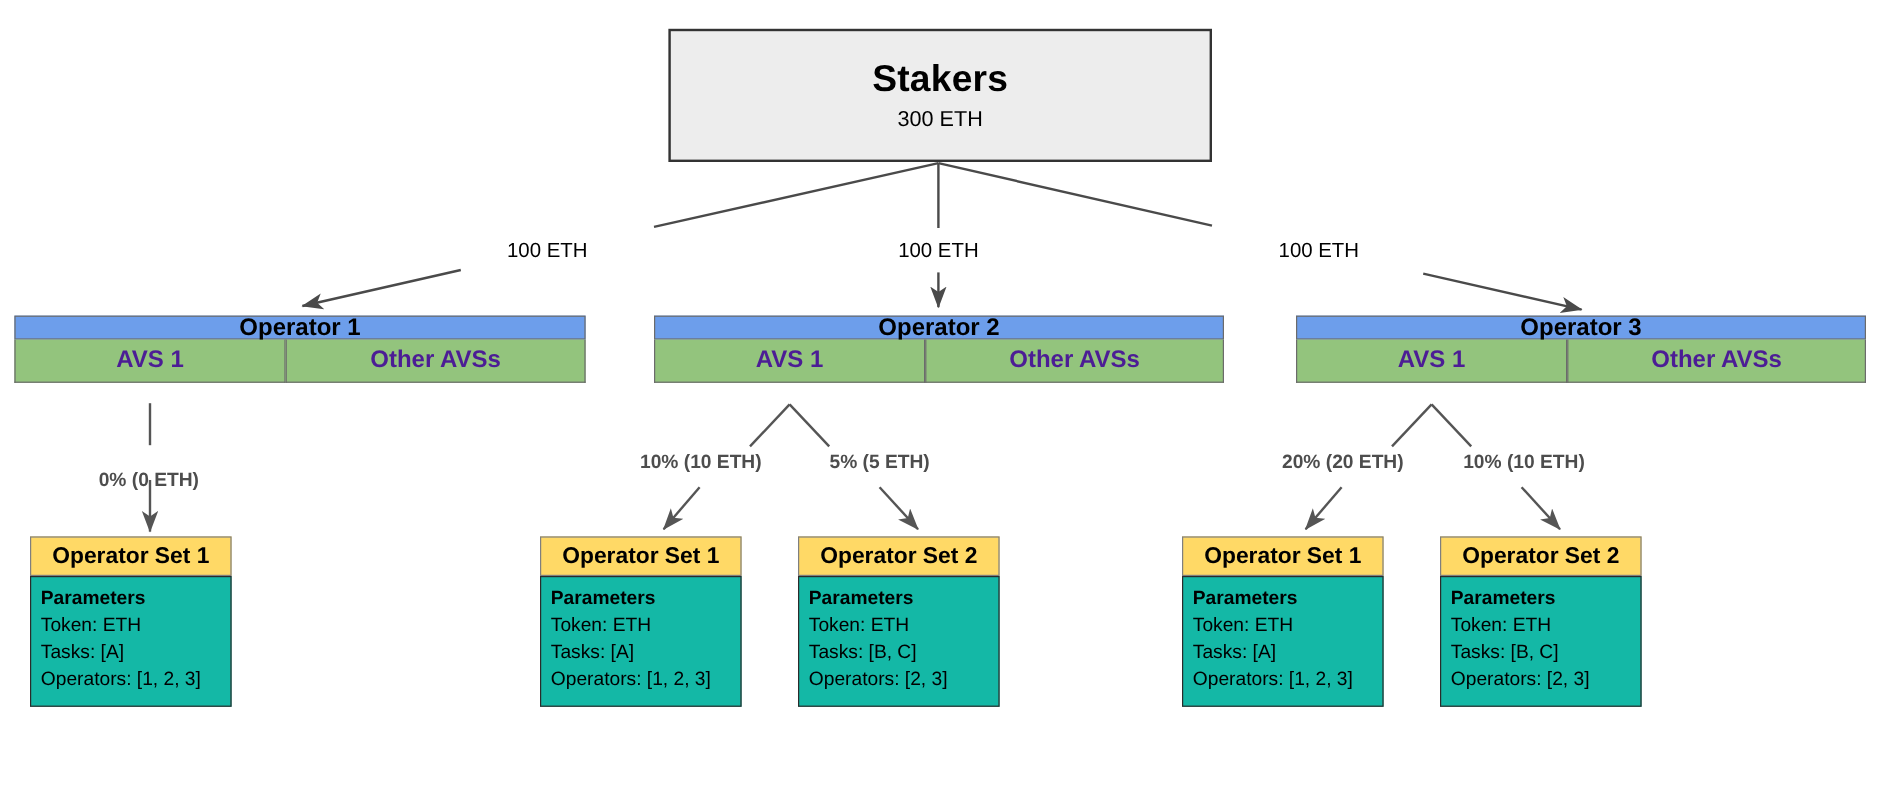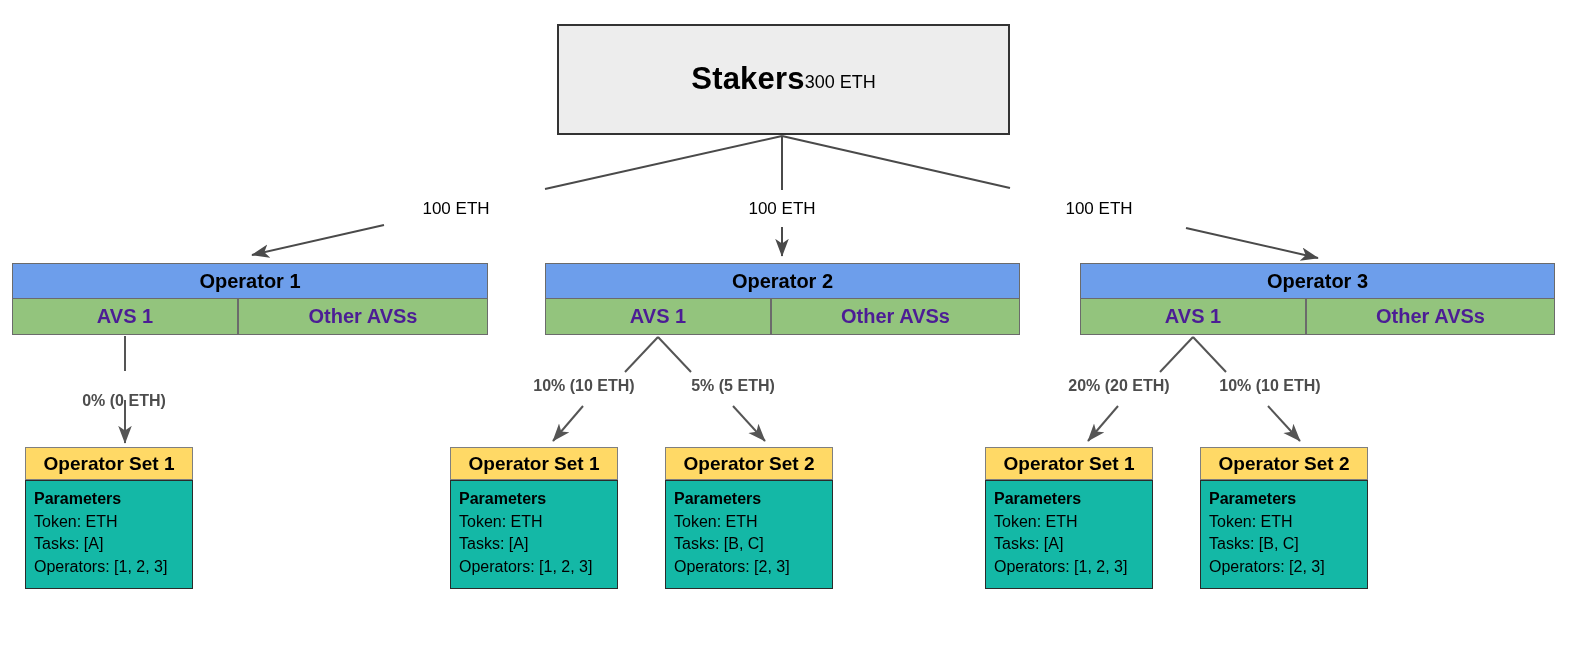--- a/index.html
+++ b/index.html
@@ -6,29 +6,29 @@
   body{width:1572px;height:655px;position:relative;overflow:hidden;
        font-family:"Liberation Sans","DejaVu Sans",sans-serif;
        -webkit-font-smoothing:antialiased;}
   #canvas{position:absolute;inset:0;width:1572px;height:655px;}
   svg.edges{position:absolute;left:0;top:0;width:1572px;height:655px;pointer-events:none;}
 
   
   .stakers{
     position:absolute;left:557px;top:24px;width:453px;height:111px;
     background:#EDEDED;border:2px solid #333333;box-sizing:border-box;
-    display:flex;flex-direction:row;align-items:center;justify-content:center;
+    display:flex;flex-direction:column;align-items:center;justify-content:center;
   }
   .stakers-title{font-size:31px;font-weight:bold;color:#000;line-height:1.1;letter-spacing:.2px;}
   .stakers-sub{font-size:18px;color:#000;margin-top:7px;line-height:1.1;}
 
   
   .operator{position:absolute;box-sizing:border-box;}
   .op-head{
-    height:36px;background:#6D9EEB;border:1.5px solid #6b6b6b;box-sizing:border-box;
+    height:20px;background:#6D9EEB;border:1.5px solid #6b6b6b;box-sizing:border-box;
     display:flex;align-items:center;justify-content:center;
     font-size:20px;font-weight:bold;color:#000;
   }
   .op-avs-row{display:flex;height:36px;box-sizing:border-box;}
   .op-avs{
     background:#93C47D;border:1.5px solid #6b6b6b;border-top:none;box-sizing:border-box;
     display:flex;align-items:center;justify-content:center;
     font-size:20px;font-weight:bold;color:#4c1d95;
   }
   .op-avs.second{border-left:1.5px solid #6b6b6b;}

